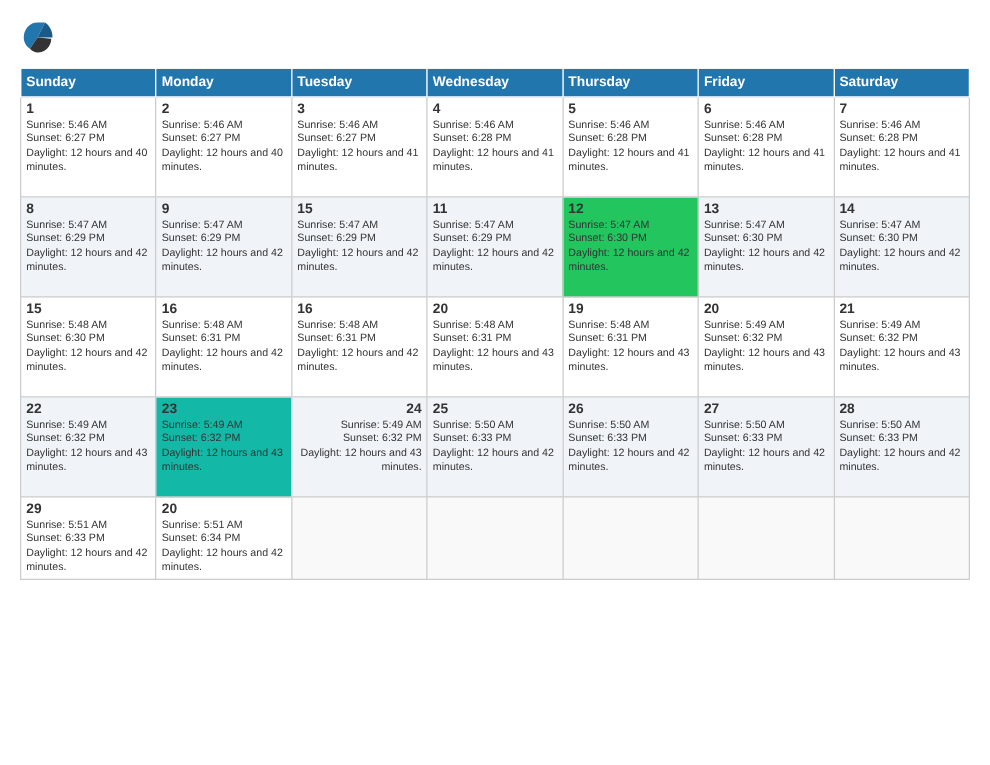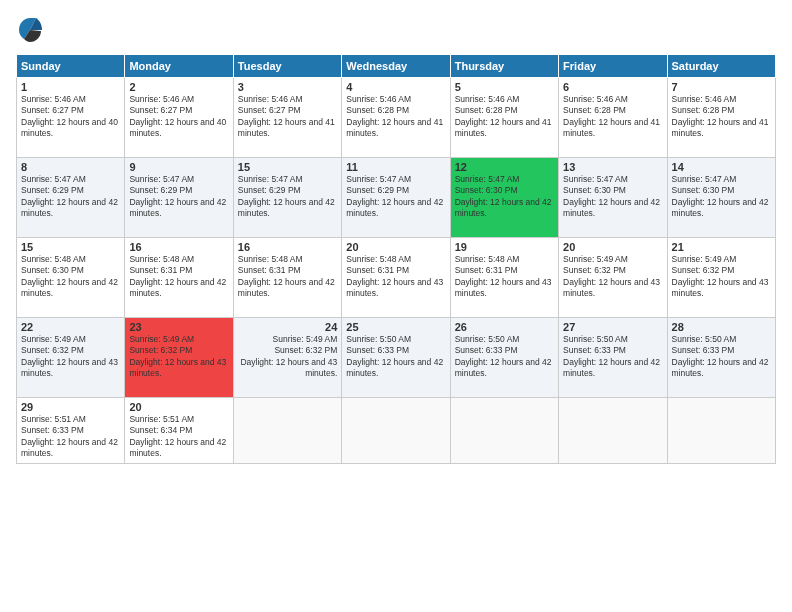--- a/index.html
+++ b/index.html
@@ -314,21 +314,21 @@
         </tr>
         <tr>
           <td style="background: rgb(240, 244, 248);">
             <span class="day-number">22</span>
         <div class="day-info">
           Sunrise: 5:49 AM<br>
           Sunset: 6:32 PM<br>
           Daylight: 12 hours and 43 minutes.
         </div>
           </td>
-          <td style="background: #ef4444;">
+          <td style="background: #14b8a6;">
             <span class="day-number">23</span>
         <div class="day-info">
           Sunrise: 5:49 AM<br>
           Sunset: 6:32 PM<br>
           Daylight: 12 hours and 43 minutes.
         </div>
           </td>
           <td style="background: rgb(240, 244, 248); text-align: right;">
             <span class="day-number">24</span>
         <div class="day-info">

